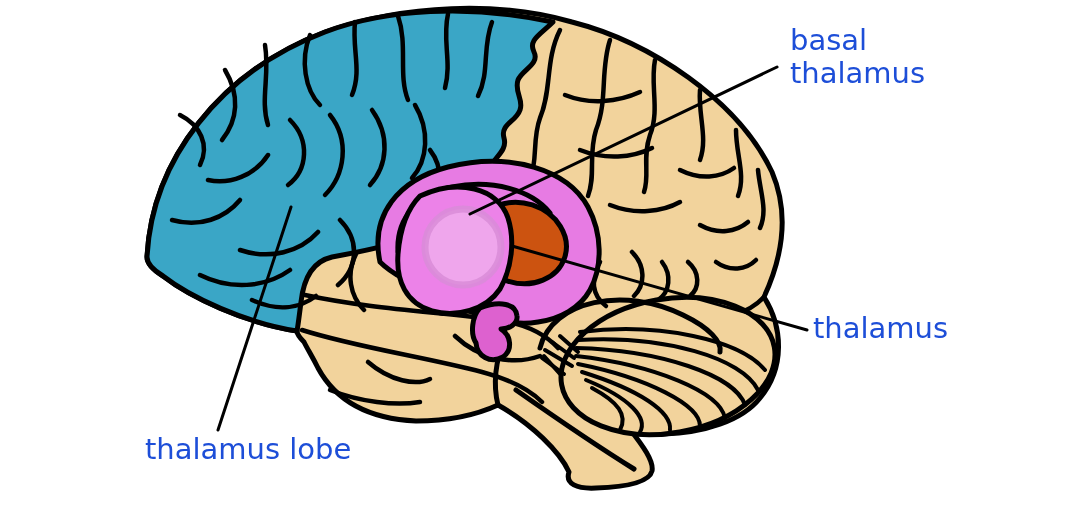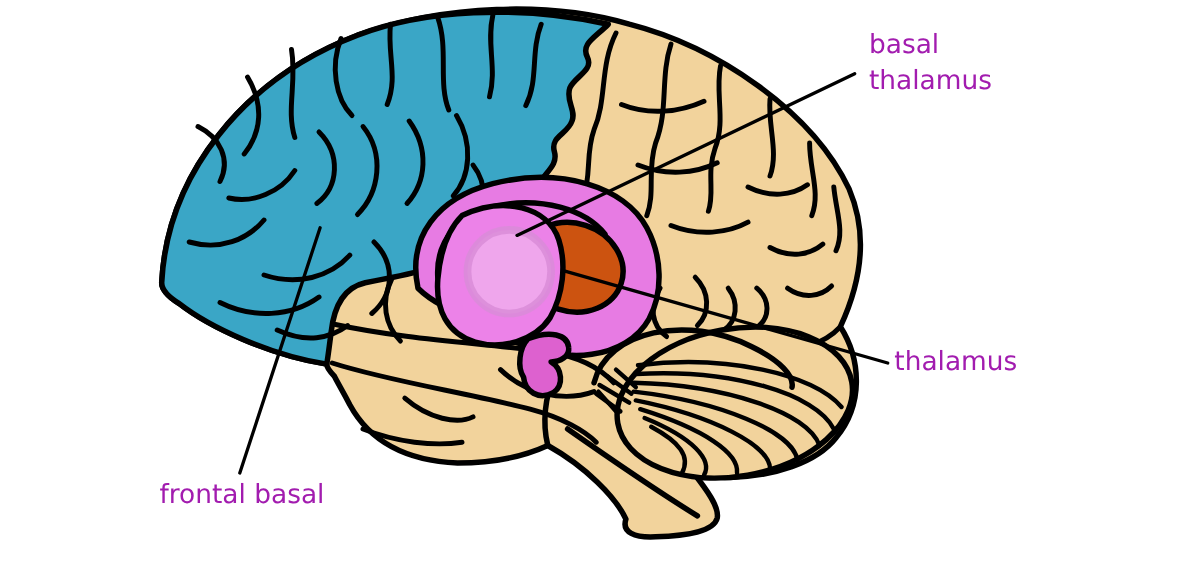--- a/index.html
+++ b/index.html
@@ -6,23 +6,23 @@
   .stage{
     position:relative;
     width:1078px;height:516px;
     background:#fff;
     overflow:hidden;
     font-family:"DejaVu Sans","Liberation Sans",sans-serif;
   }
   .stage svg{position:absolute;left:0;top:0;}
   .lbl{
     position:absolute;
-    font-size:24px;
+    font-size:29px;
     line-height:33px;
-    color:#a21caf;
+    color:#1d4ed8;
     white-space:nowrap;
     user-select:none;
   }
   .lbl-basal{left:790px;top:24px;}
   .lbl-thalamus{left:813px;top:312px;text-align:right;}
   .lbl-frontal{left:145px;top:433px;}
 </style>
 </head>
 <body>
 
@@ -175,15 +175,15 @@
     </g>
   </svg>
 
   <div class="lbl lbl-basal">
     <div>basal</div>
     <div>thalamus</div>
   </div>
 
   <div class="lbl lbl-thalamus">thalamus</div>
 
-  <div class="lbl lbl-frontal">frontal basal</div>
+  <div class="lbl lbl-frontal">thalamus lobe</div>
 
 </div>
 
 </body></html>

